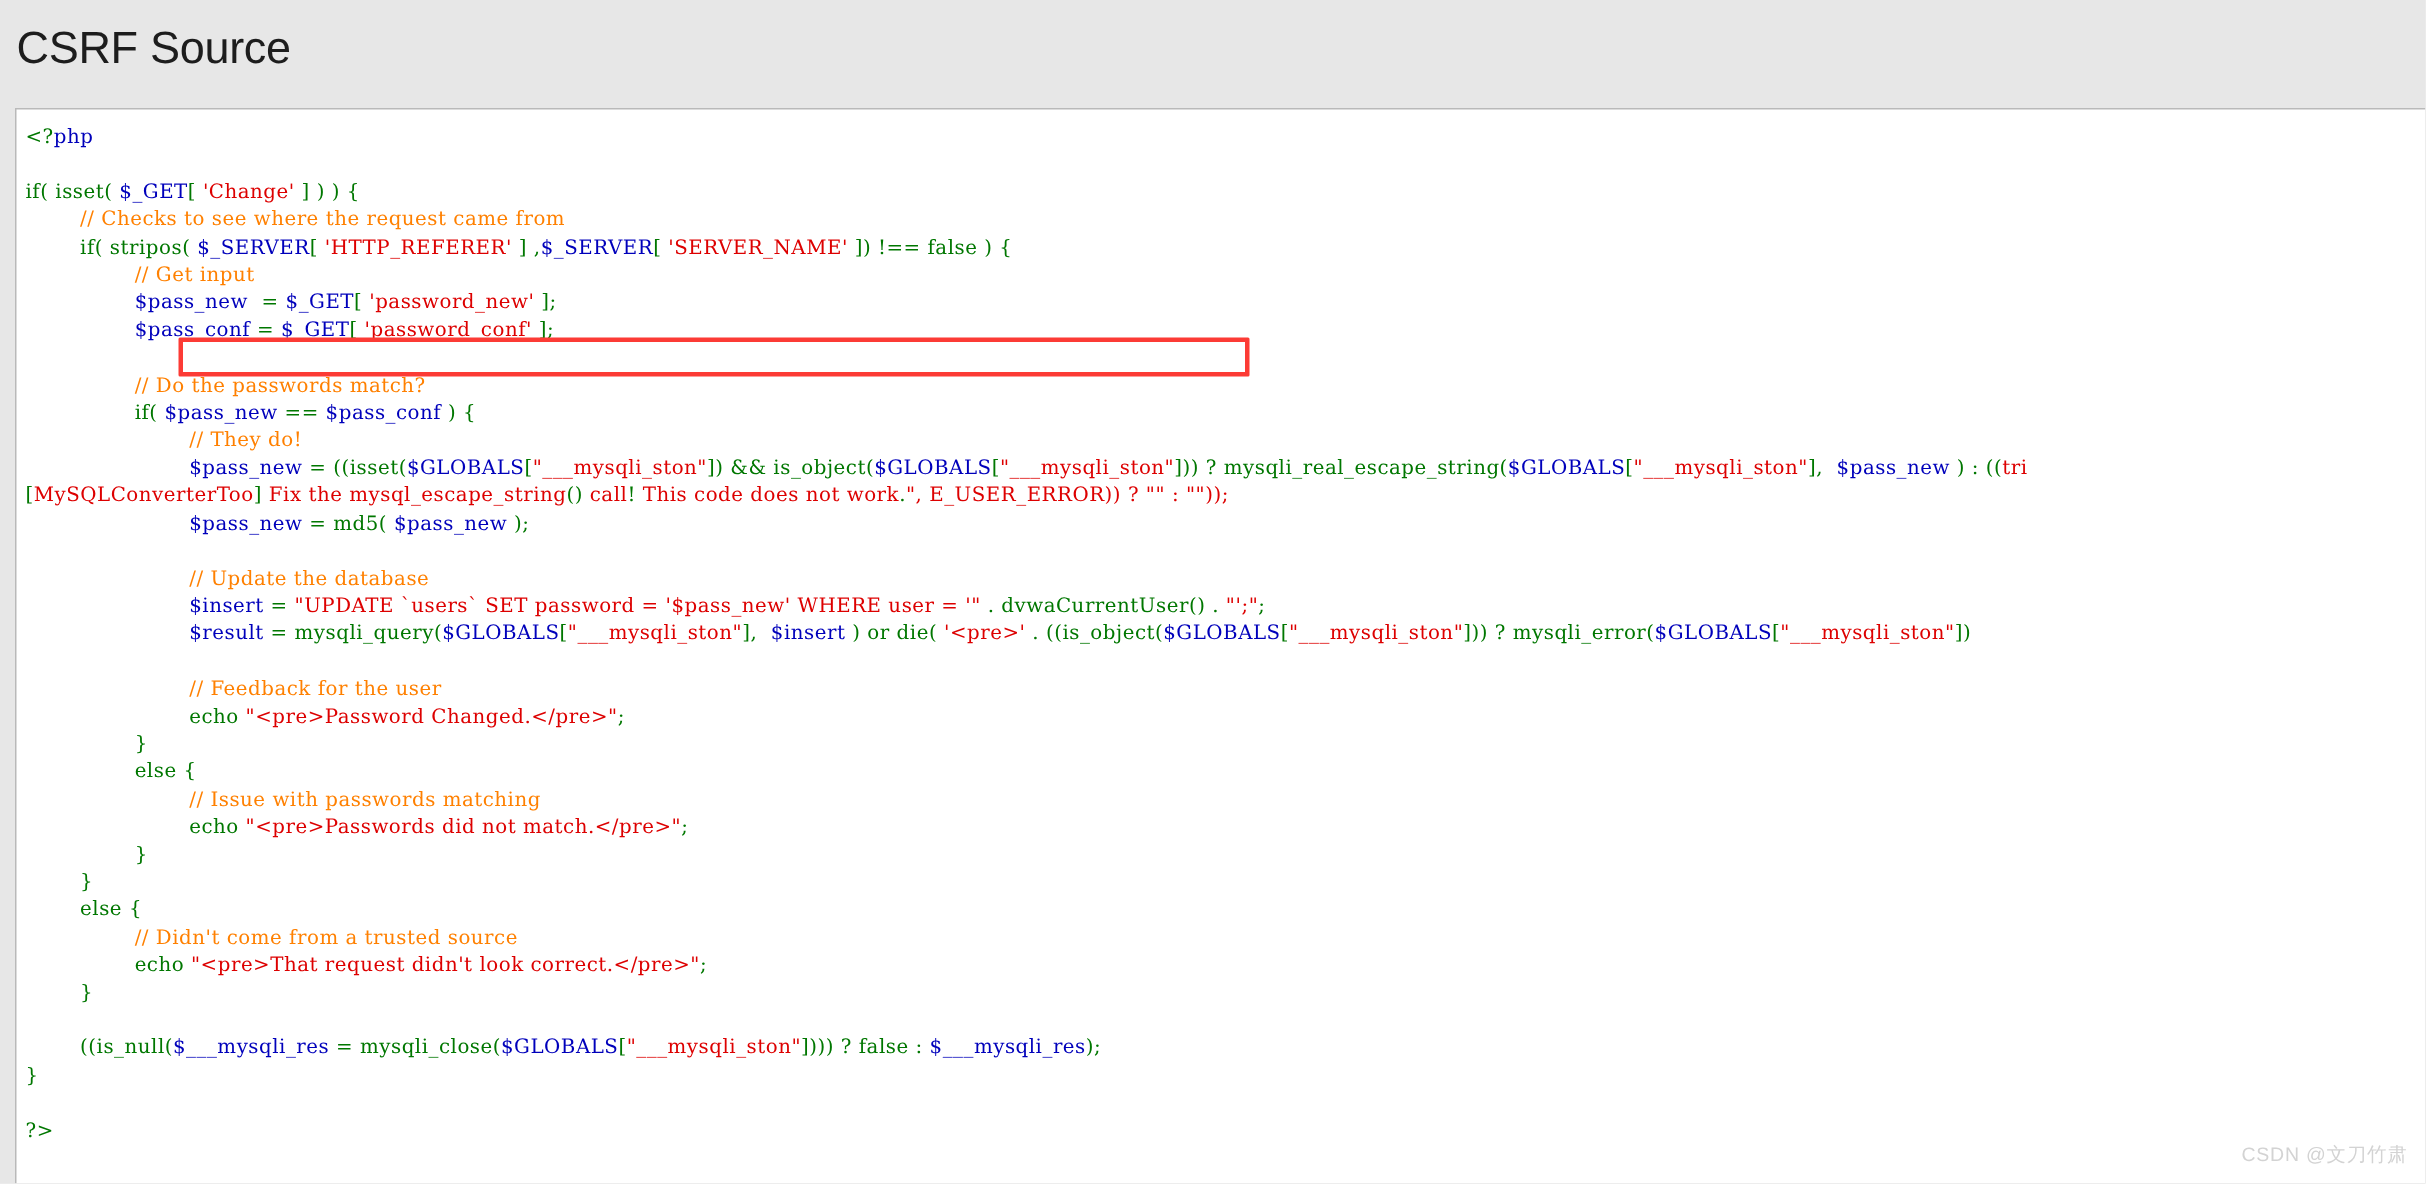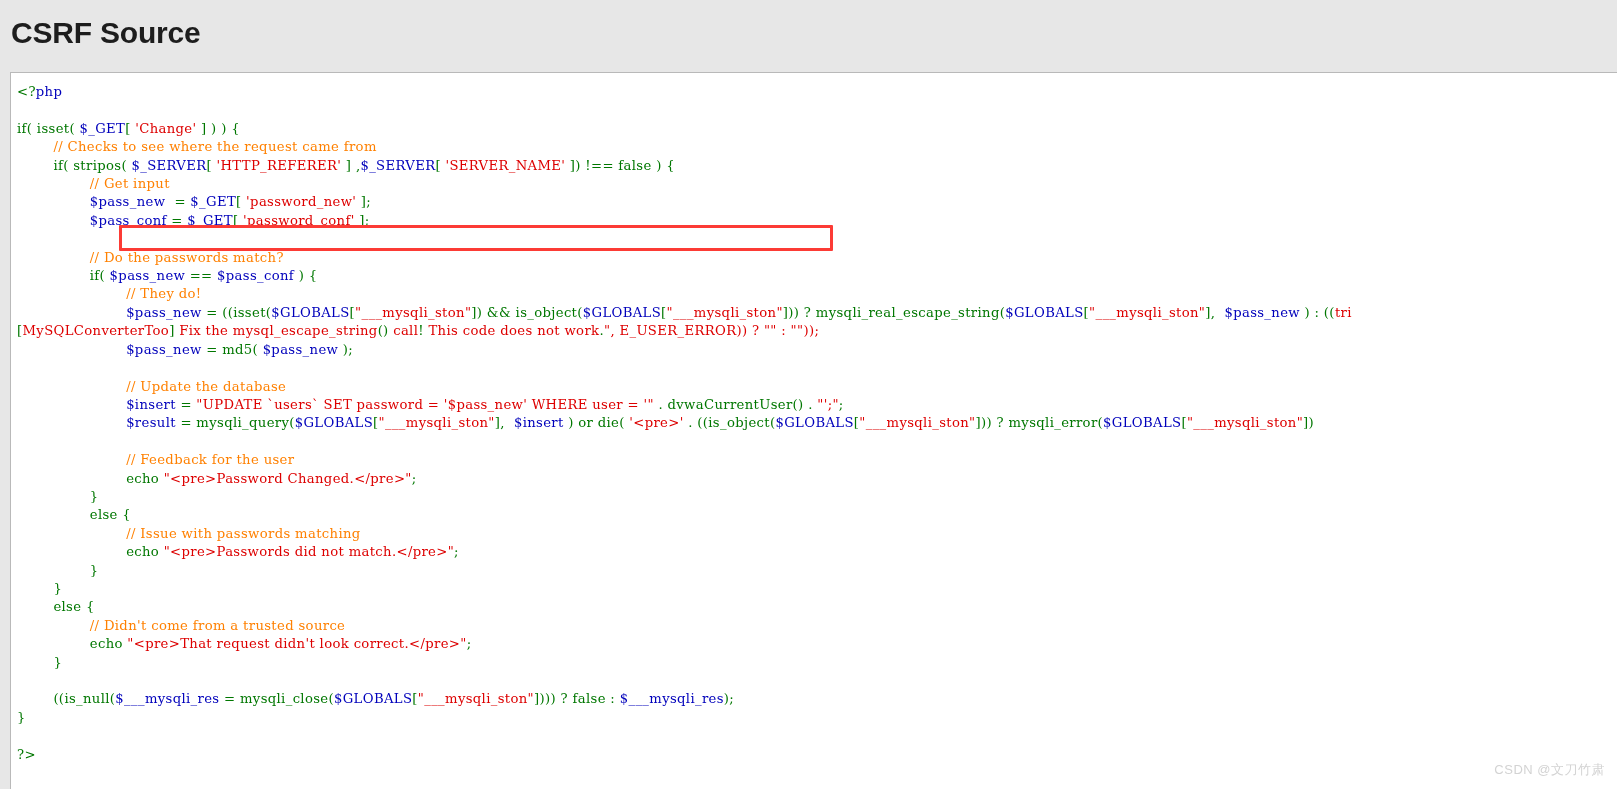--- a/index.html
+++ b/index.html
@@ -17,21 +17,21 @@
     height: 789px;
     background: #e7e7e7;
     overflow: hidden;
   }
   .page-title {
     position: absolute;
     left: 11px;
     top: 16px;
     font-family: "Liberation Sans", sans-serif;
     font-size: 30px;
-    font-weight: bold;
+    font-weight: normal;
     color: #1d1d1d;
     letter-spacing: -0.2px;
     white-space: pre;
     text-align: center;
   }
   .code-panel {
     position: absolute;
     left: 10px;
     top: 72px;
     width: 1607px;

